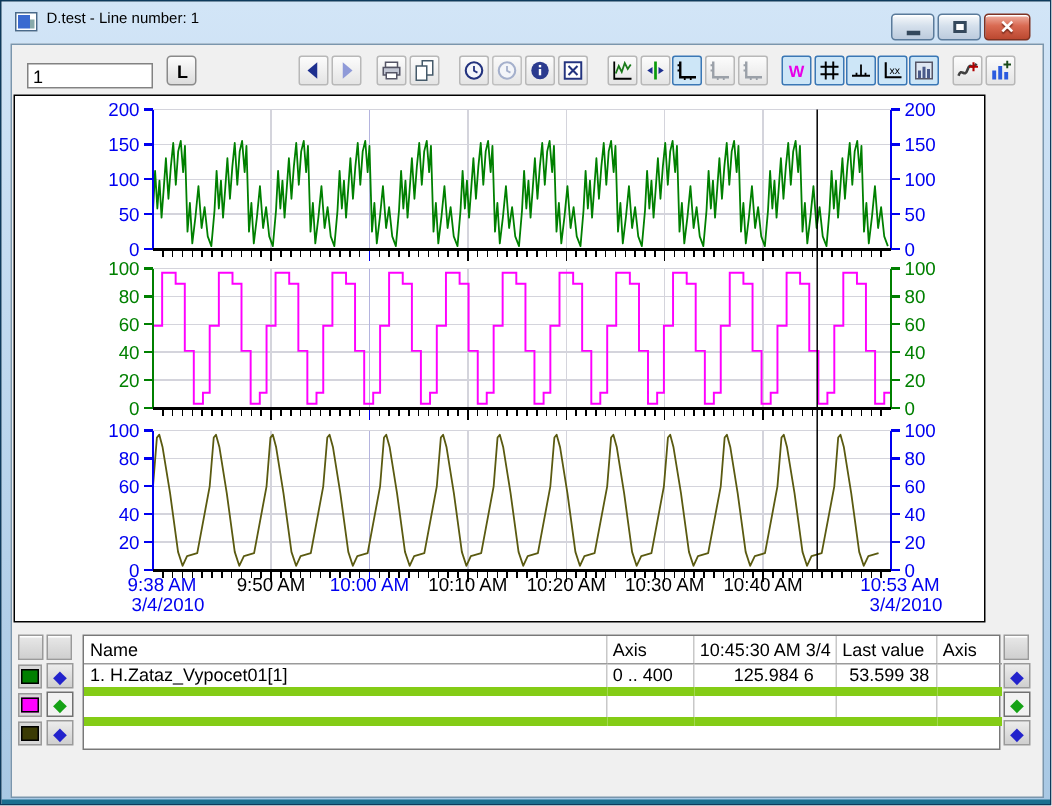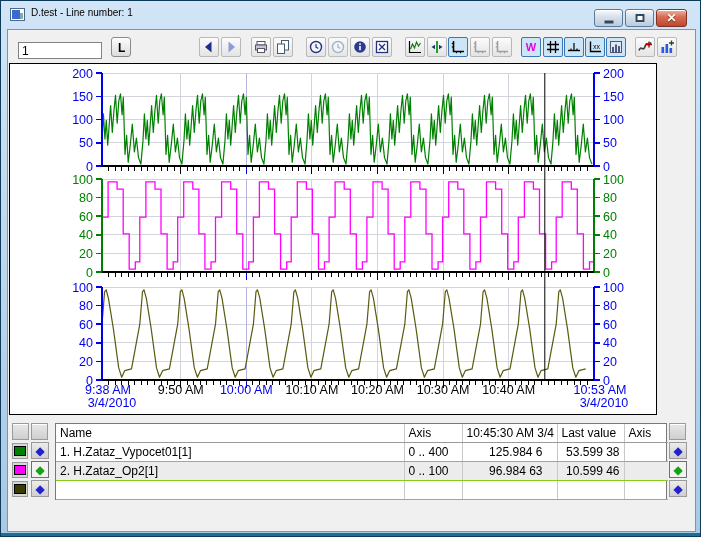--- a/index.html
+++ b/index.html
@@ -38,21 +38,21 @@
   .swatch-btn{position:absolute;width:16px;border:1px solid #9a9a9a;padding:1px;background:#d8d8d8;}
   .swatch-inner{width:100%;height:100%;border:1px solid #000;}
   .diamond-btn{position:absolute;width:18px;border:1px solid #9a9a9a;background:linear-gradient(#ececec,#cfcfcf);
     padding:0;text-align:center;line-height:13px;}
   .diamond-btn.pressed{background:#f2f2f2;border:1px solid #707070;}
   .diamond-glyph{font-size:12px;line-height:13px;}
   .tbl{position:absolute;left:54px;top:422px;width:612px;height:77px;background:#fff;border:1px solid #787878;}
   table.legend{border-collapse:collapse;table-layout:fixed;width:100%;font-size:12px;color:#000;}
   table.legend th{font-weight:normal;text-align:left;height:18px;border-bottom:1px solid #9a9a9a;
     border-right:1px solid #c8c8c8;padding:0 4px;white-space:nowrap;overflow:hidden;}
-  table.legend td{height:19px;border-bottom:1px solid #84cc16;border-right:1px solid #c8c8c8;
+  table.legend td{height:19px;border-bottom:6px solid #84cc16;border-right:1px solid #c8c8c8;
     padding:0 4px;white-space:nowrap;overflow:hidden;margin-top:18px;}
   table.legend th:last-child,table.legend td:last-child{border-right:none;}
   table.legend tr.sel td{background:#ececec;}
   .al-c{text-align:center;} .al-r{text-align:right!important;}
 </style>
 </head>
 <body>
 
 <div class="window">
   <div class="titlebar">
@@ -609,27 +609,20 @@
             </tr>
           </thead>
         <tbody id="legend-body">
             <tr>
               <td>1. H.Zataz_Vypocet01[1]</td>
               <td>0 .. 400</td>
               <td class="al-r" style="padding-right: 14px;">125.984 6</td>
               <td class="al-r">53.599 38</td>
               <td class="al-c"></td>
             </tr>
-            <tr class="sel">
-              <td>2. H.Zataz_Op2[1]</td>
-              <td>0 .. 100</td>
-              <td class="al-r" style="padding-right: 14px;">96.984 63</td>
-              <td class="al-r">10.599 46</td>
-              <td class="al-c"></td>
-            </tr>
             <tr>
               <td>&nbsp;</td>
               <td>&nbsp;</td>
               <td>&nbsp;</td>
               <td>&nbsp;</td>
               <td>&nbsp;</td>
             </tr>
           </tbody>
       </table>
     </div>

